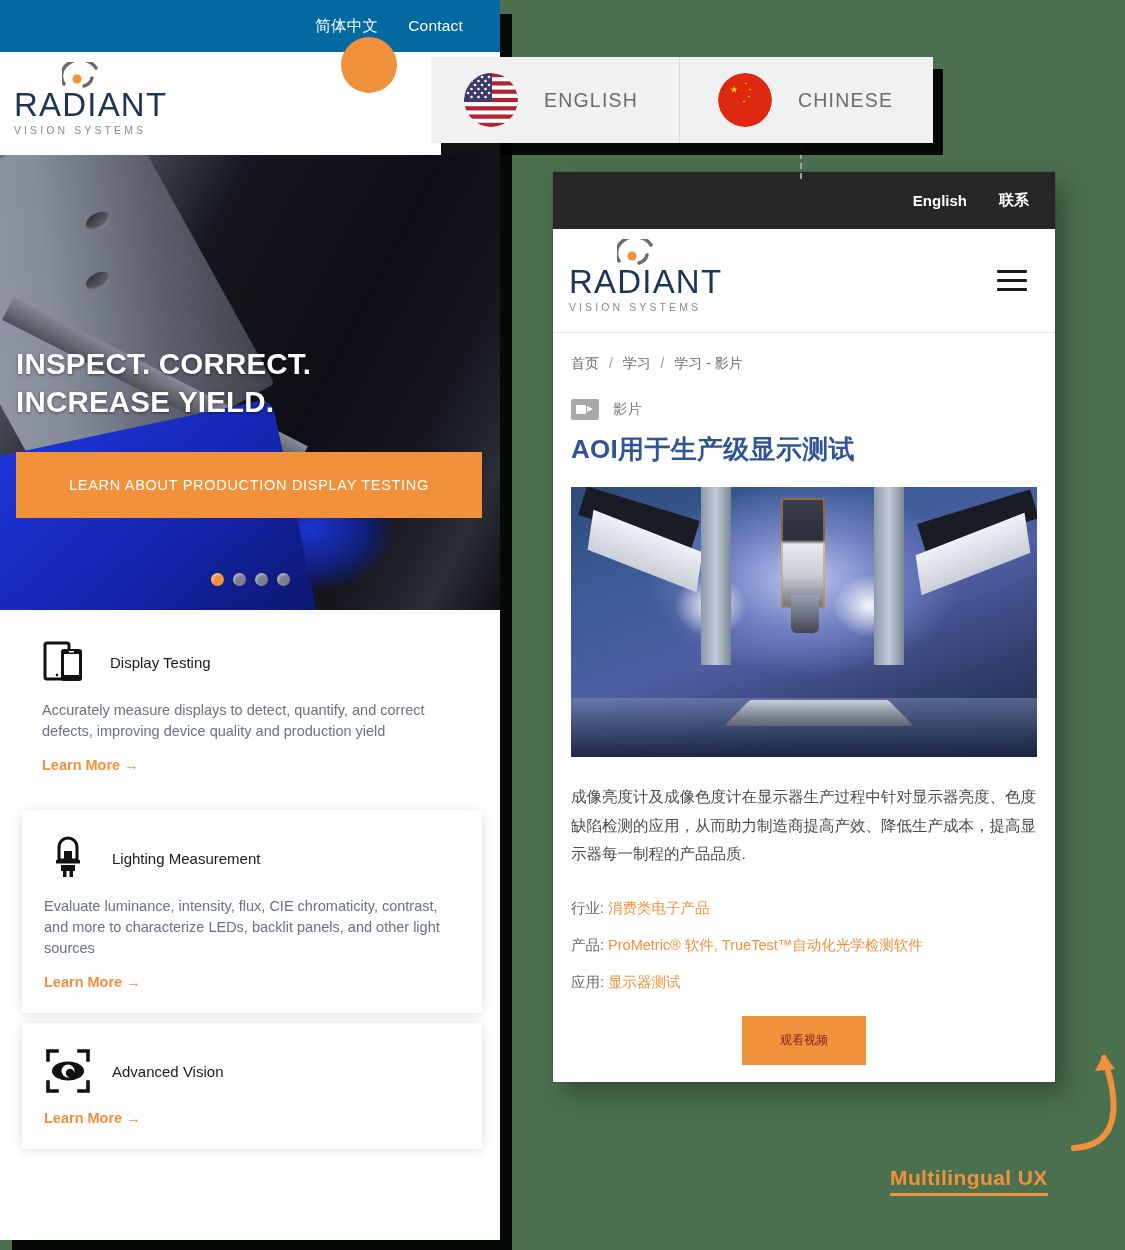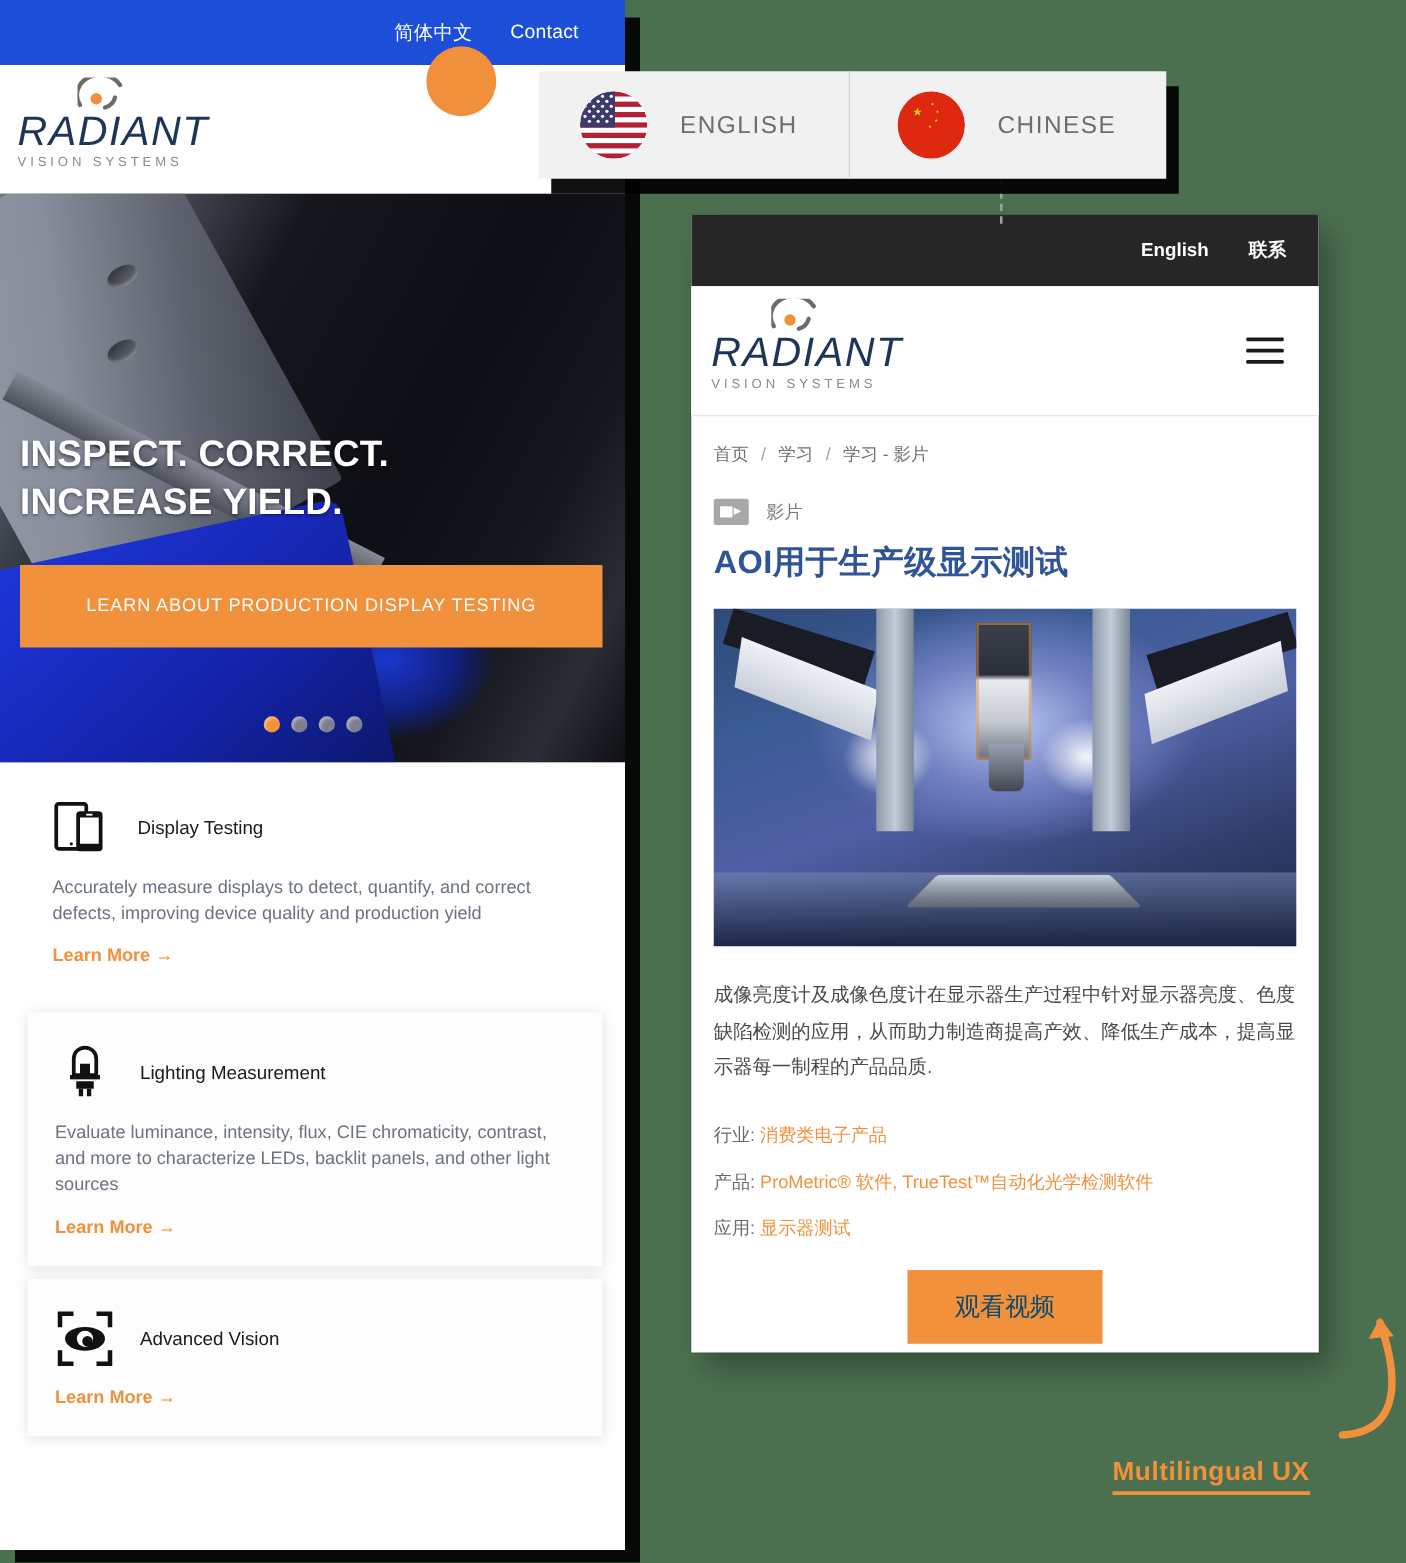--- a/index.html
+++ b/index.html
@@ -16,21 +16,21 @@
     position: absolute;
     left: 0; top: 0;
     width: 500px;
     height: 1240px;
     background: #ffffff;
     overflow: hidden;
     box-shadow: 12px 14px 0 rgba(0,0,0,0.92);
   }
   .topbar {
     height: 52px;
-    background: #1d4ed8;
+    background: #0369a1;
     display: flex;
     align-items: center;
     justify-content: flex-end;
     gap: 30px;
     padding-right: 37px;
   }
   .topbar a {
     color: #ffffff;
     font-size: 15.5px;
     text-decoration: none;
@@ -55,21 +55,20 @@
     width: 42px;
     height: 26px;
   }
   .logo-word {
     font-size: 33px;
     color: #1d3557;
     letter-spacing: 1.2px;
     line-height: 1;
     font-weight: 400;
     font-family: "Liberation Sans", sans-serif;
-    font-style: italic;
   }
   .logo-sub {
     font-size: 10.5px;
     color: #8a8a8a;
     letter-spacing: 3.1px;
     margin-top: 3px;
   }
 
   
   .hero {
@@ -410,23 +409,23 @@
     margin-bottom: 18px;
   }
   .meta-row a {
     color: #f1913c;
     text-decoration: none;
   }
   .cn-btn {
     display: block;
     margin: 24px auto 0 auto;
     background: #f1913c;
-    color: #0c4a6e;
+    color: #7f1d1d;
     border: none;
-    font-size: 20px;
+    font-size: 12px;
     padding: 16px 38px;
     cursor: pointer;
     font-family: inherit;
   }
 
   
   .annot {
     position: absolute;
     left: 890px; top: 1166px;
     z-index: 60;

